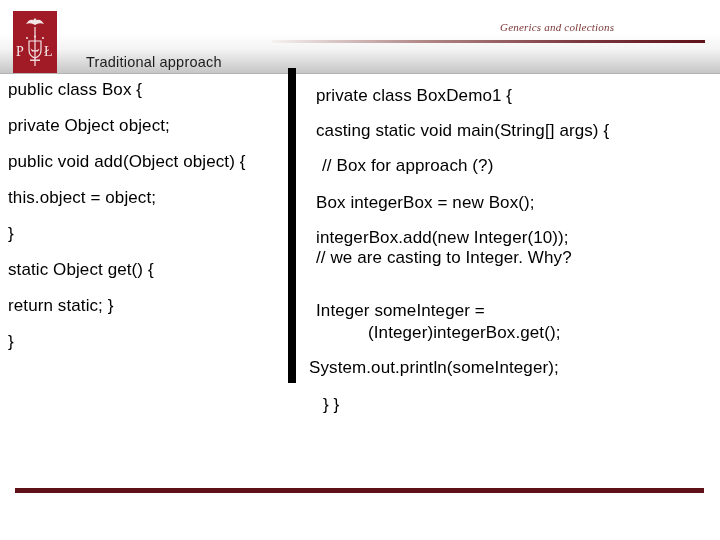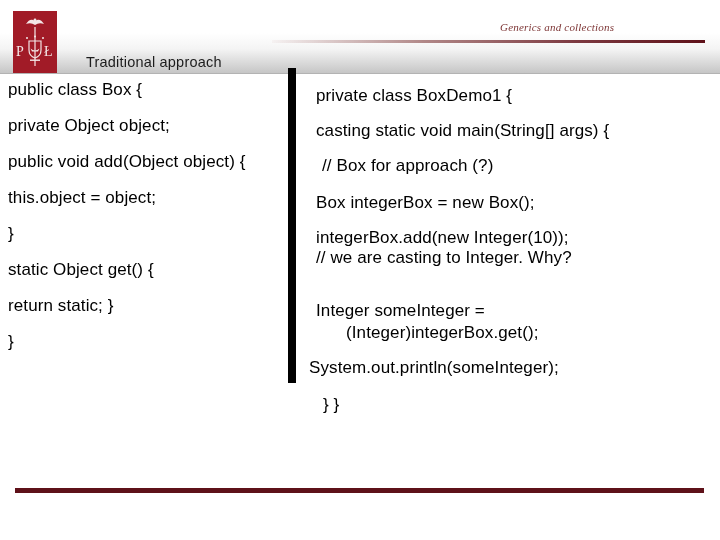--- a/index.html
+++ b/index.html
@@ -49,21 +49,21 @@
   .left-col .ln:nth-child(7){top:296px}
   .left-col .ln:nth-child(8){top:332px}
   .right-col .ln{left:316px;}
   .right-col .ln:nth-child(1){top:86px}
   .right-col .ln:nth-child(2){top:121px}
   .right-col .ln:nth-child(3){top:156px;left:322px}
   .right-col .ln:nth-child(4){top:193px}
   .right-col .ln:nth-child(5){top:228px}
   .right-col .ln:nth-child(6){top:248px}
   .right-col .ln:nth-child(7){top:301px}
-  .right-col .ln:nth-child(8){top:323px;left:346px}
+  .right-col .ln:nth-child(8){top:323px;left:368px}
   .right-col .ln:nth-child(9){top:358px;left:309px}
   .right-col .ln:nth-child(10){top:395px;left:323px}
   .footer-rule{
     position:absolute;left:15px;top:488px;width:689px;height:5px;
     background:var(--rule-dark,#5e1119);
   }
 </style>
 </head>
 <body>
 

